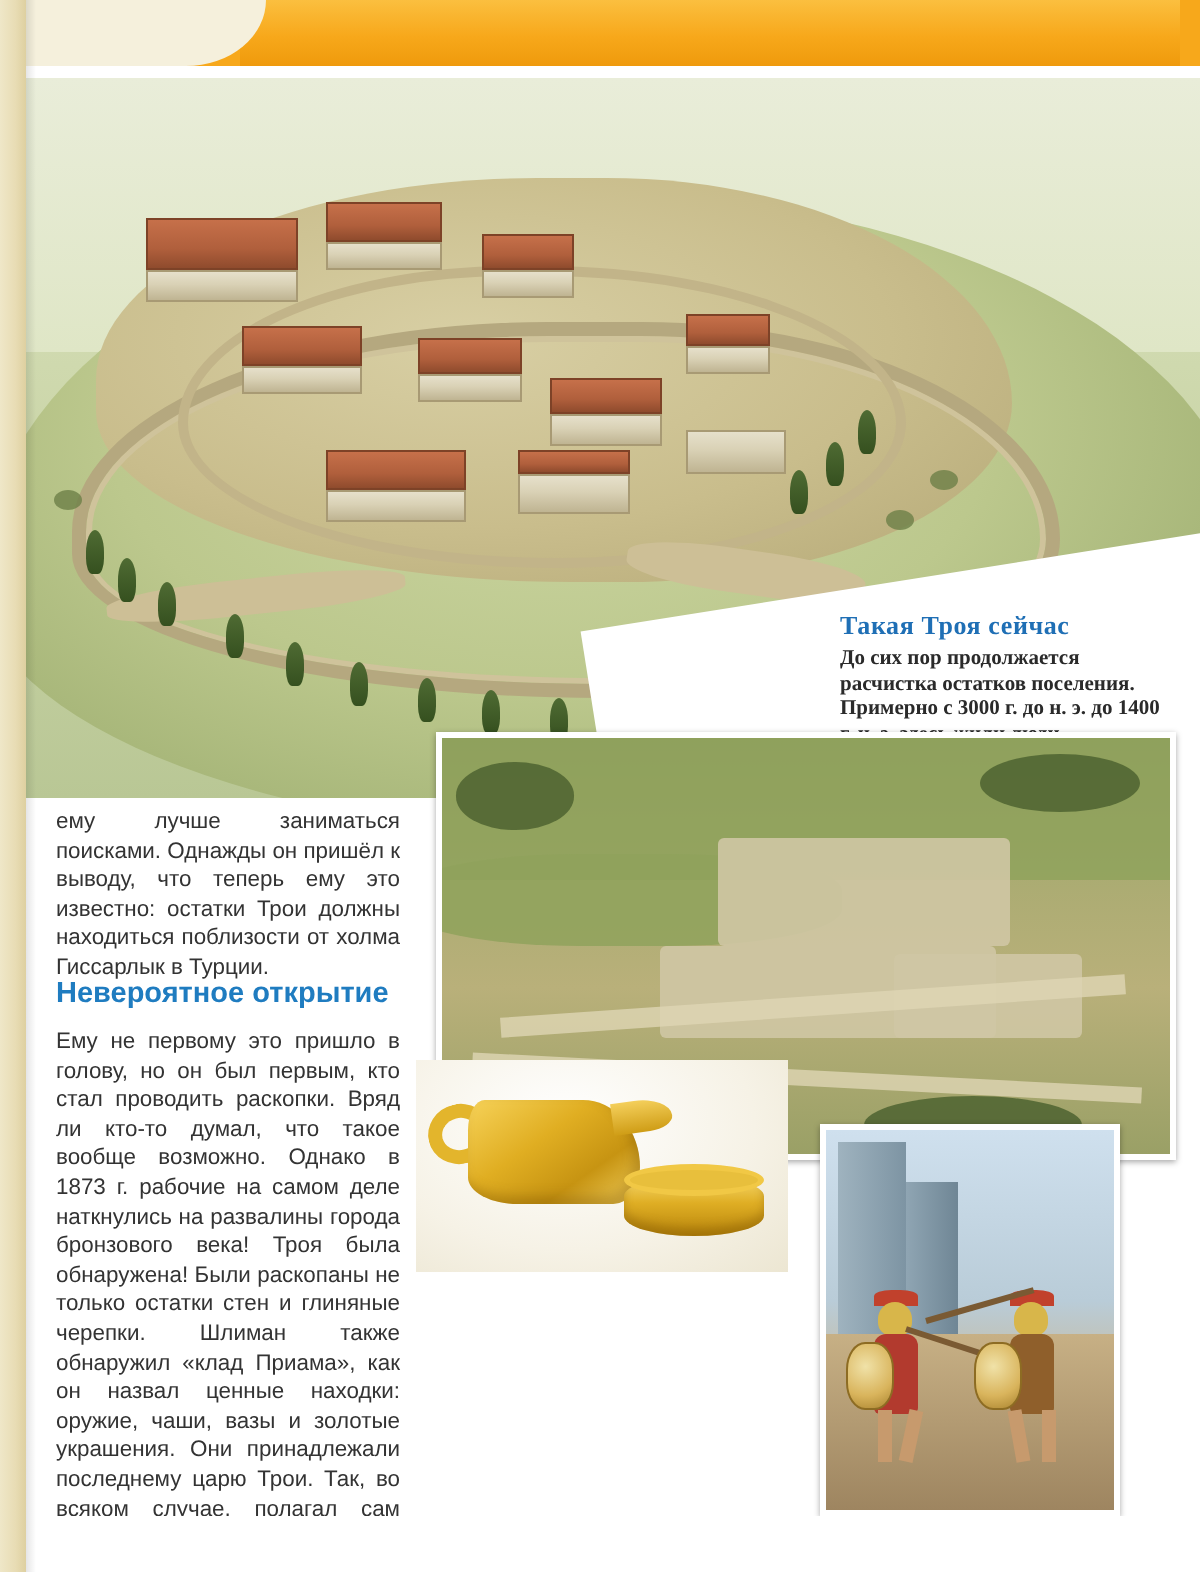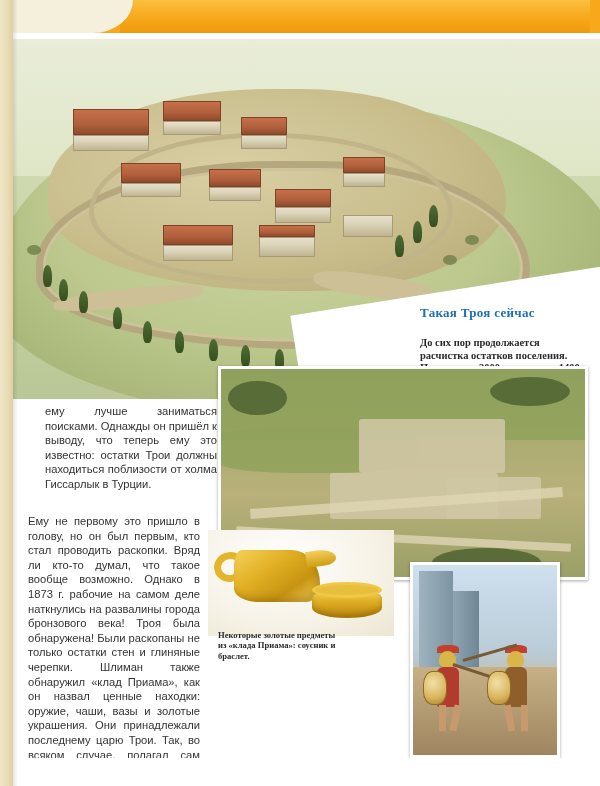--- a/index.html
+++ b/index.html
@@ -141,21 +141,21 @@
     position:absolute;
     left: 420px; top: 305px;
     width: 168px;
   }
   .callout-title {
     font-family: "Liberation Serif", serif;
     font-weight: bold;
     font-size: 13px;
     color: #1f6fb5;
     letter-spacing: .3px;
-    margin-bottom: 16px;
+    margin-bottom: 3px;
   }
   .callout-body {
     font-family: "Liberation Serif", serif;
     font-weight: bold;
     font-size: 10.5px;
     line-height: 12.5px;
     color: #2a2a2a;
   }
 
   
@@ -299,21 +299,21 @@
   .col {
     position:absolute;
     width: 172px;
     font-family: "Liberation Sans", sans-serif;
     font-size: 11.2px;
     line-height: 14.6px;
     color: #333333;
     text-align: justify;
     hyphens: auto;
   }
-  .col-top { left: 45px; top: 404px; }
+  .col-top { left: 28px; top: 404px; }
   .sec-head {
     position:absolute;
     left: 28px; top: 489px;
     width: 200px;
     font-family: "Liberation Sans", sans-serif;
     font-weight: bold;
     font-size: 14.5px;
     color: #1f7cc0;
   }
   .col-bottom { left: 28px; top: 514px; }
@@ -435,20 +435,20 @@
       <div class="w-crest"></div>
       <div class="w-helm"></div>
       <div class="w-body alt"></div>
       <div class="w-leg" style="left:9px; transform:rotate(-10deg);"></div>
       <div class="w-leg" style="left:24px;"></div>
       <div class="w-shield" style="left:-10px;"></div>
       <div class="w-spear" style="left:-34px; top:14px; transform:rotate(-16deg);"></div>
     </div>
   </div>
 
-  <div class="cap cap-gold">Некоторые золотые предметы из «клада Приама»: соусник и браслет.</div>
 
   <div class="col col-top">ему лучше заниматься поисками. Однажды он пришёл к выводу, что теперь ему это известно: остатки Трои должны находиться поблизости от холма Гиссарлык в Турции.</div>
+  <div class="sec-head">Невероятное открытие</div>
   <div class="col col-bottom">Ему не первому это пришло в голову, но он был первым, кто стал проводить раскопки. Вряд ли кто-то думал, что такое вообще возможно. Однако в 1873 г. рабочие на самом деле наткнулись на развалины города бронзового века! Троя была обнаружена! Были раскопаны не только остатки стен и глиняные черепки. Шлиман также обнаружил «клад Приама», как он назвал ценные находки: оружие, чаши, вазы и золотые украшения. Они принадлежали последнему царю Трои. Так, во всяком случае, полагал сам Шлиман.</div>
 
   <div class="bottom-band"></div>
   <div class="gutter"></div>
 </div>
 
 </body></html>

